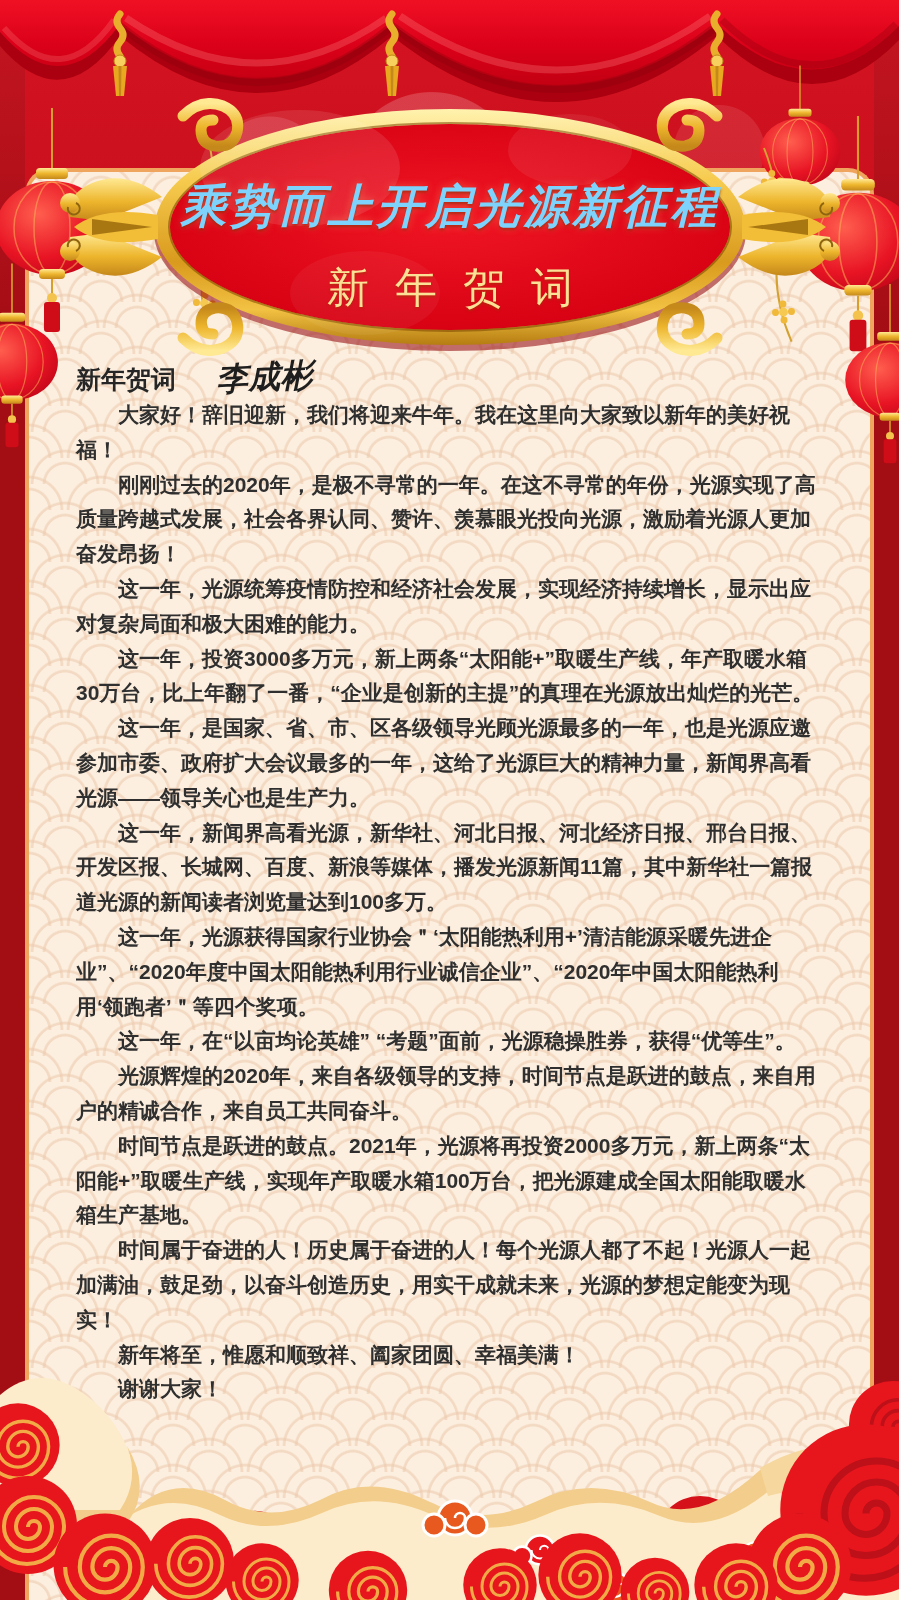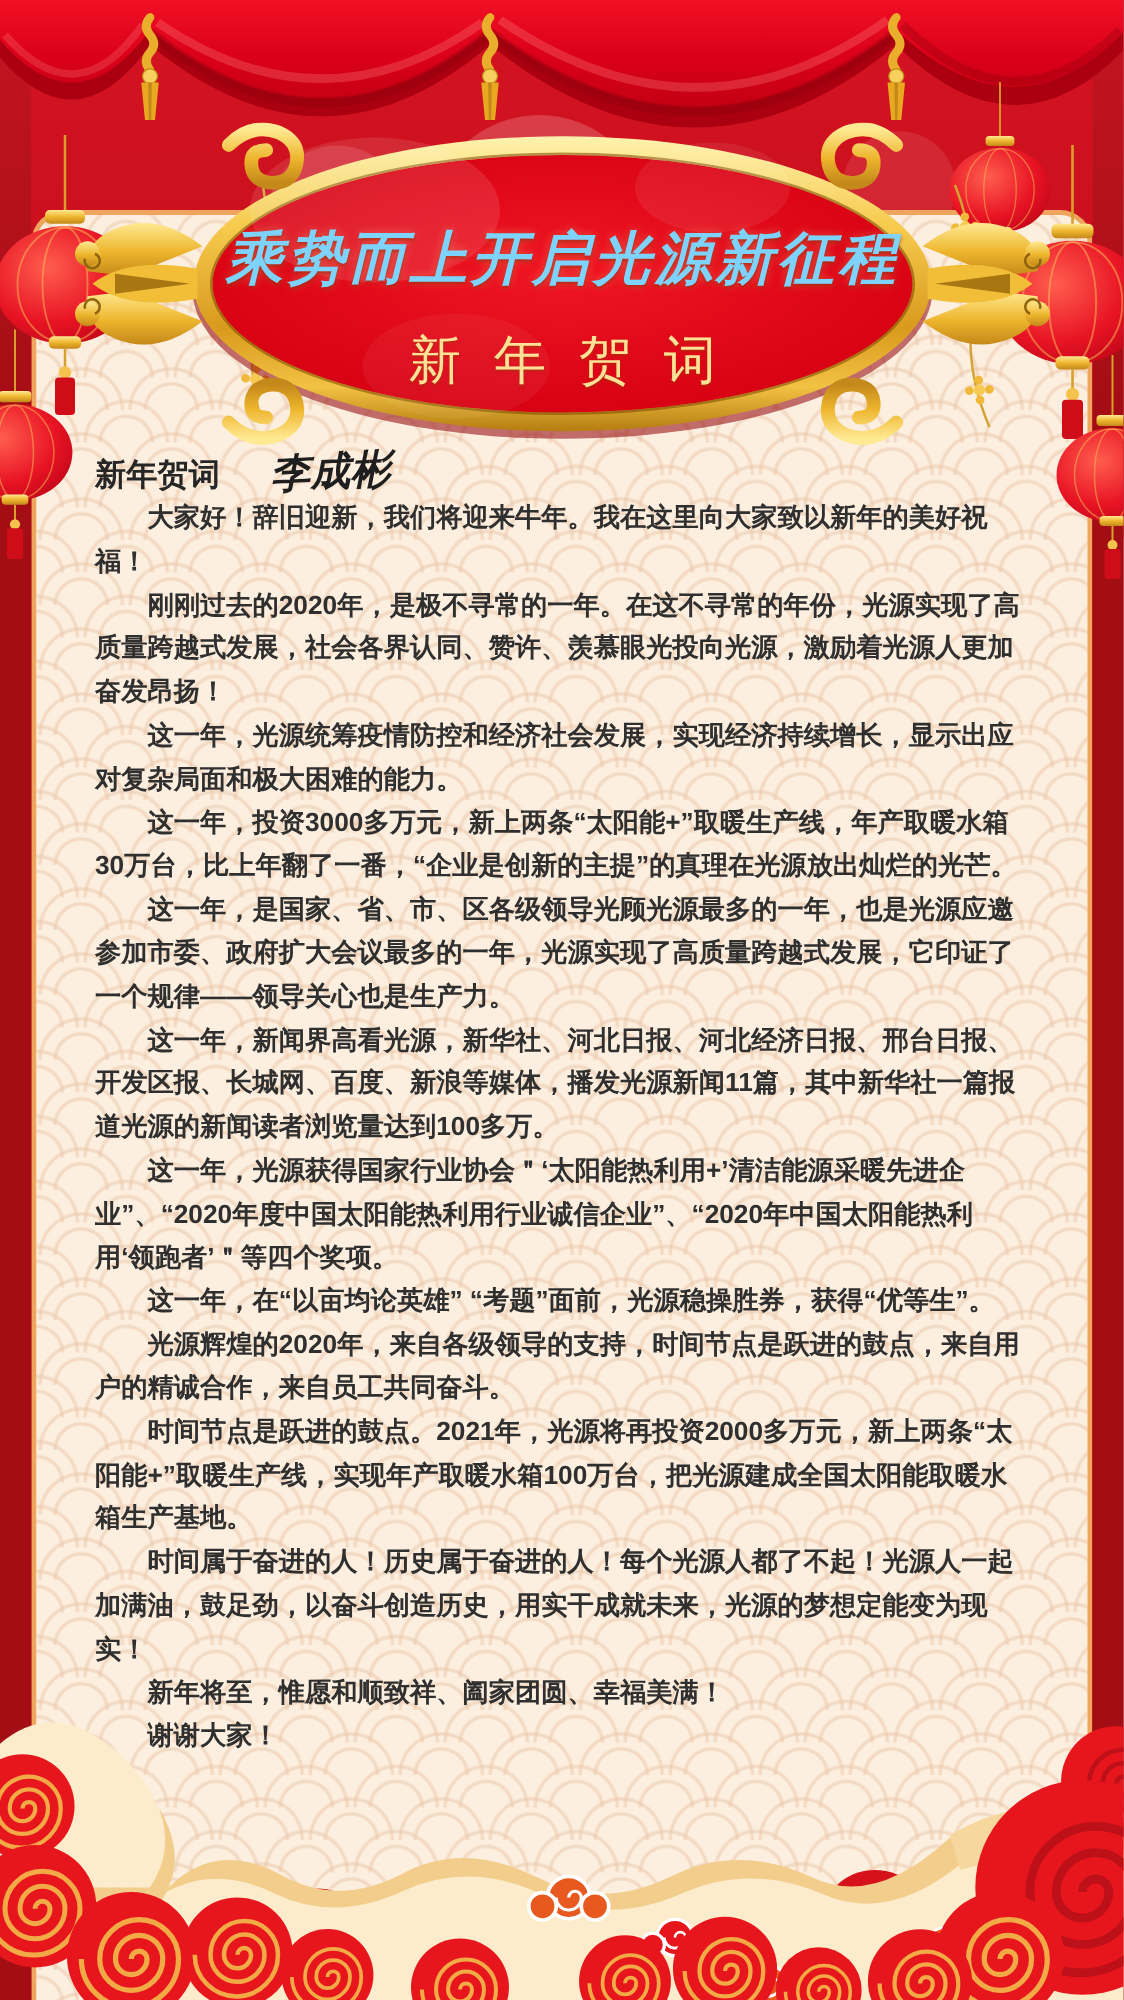--- a/index.html
+++ b/index.html
@@ -200,21 +200,21 @@
   <div class="letter">
     <div class="byline">
       <span class="author-title">新年贺词</span>
       <span class="author-name">李成彬</span>
     </div>
     <div class="paras">
         <p>大家好！辞旧迎新，我们将迎来牛年。我在这里向大家致以新年的美好祝福！</p>
         <p>刚刚过去的2020年，是极不寻常的一年。在这不寻常的年份，光源实现了高质量跨越式发展，社会各界认同、赞许、羡慕眼光投向光源，激励着光源人更加奋发昂扬！</p>
         <p>这一年，光源统筹疫情防控和经济社会发展，实现经济持续增长，显示出应对复杂局面和极大困难的能力。</p>
         <p>这一年，投资3000多万元，新上两条“太阳能+”取暖生产线，年产取暖水箱30万台，比上年翻了一番，“企业是创新的主提”的真理在光源放出灿烂的光芒。</p>
-        <p>这一年，是国家、省、市、区各级领导光顾光源最多的一年，也是光源应邀参加市委、政府扩大会议最多的一年，光源实现了高质量跨越式发展，它印证了一个规律——领导关心也是生产力。</p>
+        <p>这一年，是国家、省、市、区各级领导光顾光源最多的一年，也是光源应邀参加市委、政府扩大会议最多的一年，这给了光源巨大的精神力量，新闻界高看光源——领导关心也是生产力。</p>
         <p>这一年，新闻界高看光源，新华社、河北日报、河北经济日报、邢台日报、开发区报、长城网、百度、新浪等媒体，播发光源新闻11篇，其中新华社一篇报道光源的新闻读者浏览量达到100多万。</p>
         <p>这一年，光源获得国家行业协会＂‘太阳能热利用+’清洁能源采暖先进企业”、“2020年度中国太阳能热利用行业诚信企业”、“2020年中国太阳能热利用‘领跑者’＂等四个奖项。</p>
         <p>这一年，在“以亩均论英雄” “考题”面前，光源稳操胜券，获得“优等生”。</p>
         <p>光源辉煌的2020年，来自各级领导的支持，时间节点是跃进的鼓点，来自用户的精诚合作，来自员工共同奋斗。</p>
         <p>时间节点是跃进的鼓点。2021年，光源将再投资2000多万元，新上两条“太阳能+”取暖生产线，实现年产取暖水箱100万台，把光源建成全国太阳能取暖水箱生产基地。</p>
         <p>时间属于奋进的人！历史属于奋进的人！每个光源人都了不起！光源人一起加满油，鼓足劲，以奋斗创造历史，用实干成就未来，光源的梦想定能变为现实！</p>
         <p>新年将至，惟愿和顺致祥、阖家团圆、幸福美满！</p>
         <p>谢谢大家！</p>
       </div>
   </div>

